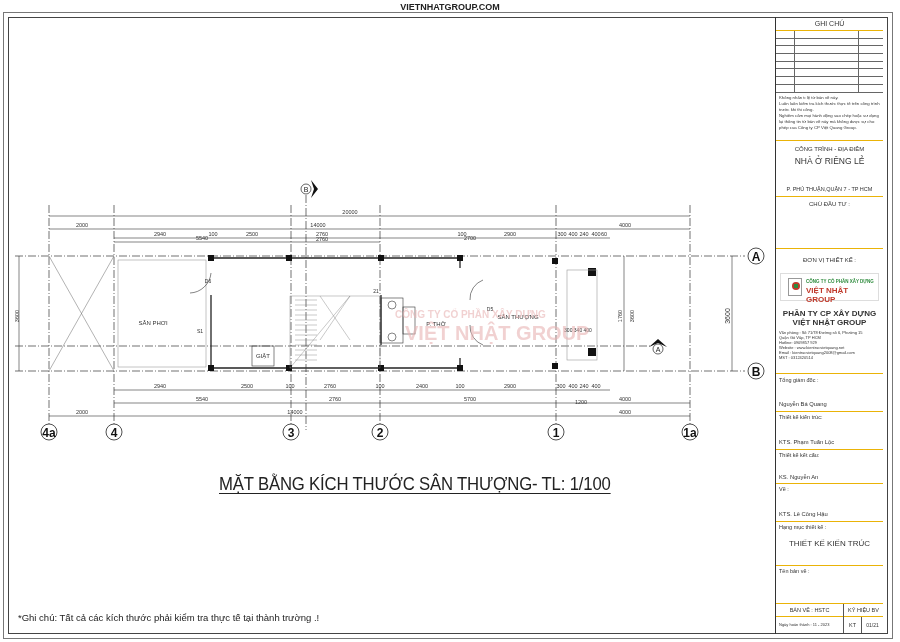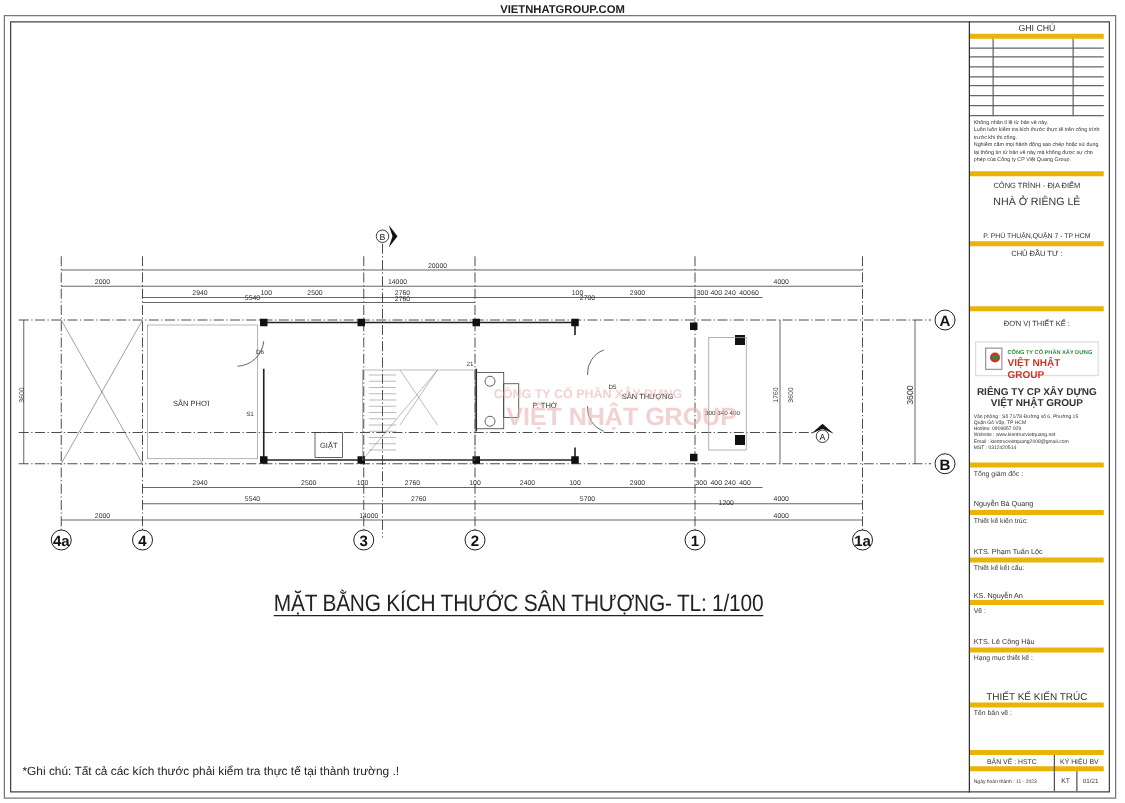--- a/index.html
+++ b/index.html
@@ -2,21 +2,21 @@
 <html><head>
 <meta charset="utf-8">
 <style>
   *{box-sizing:border-box;margin:0;padding:0}
   body{width:900px;height:642px;background:#fff;position:relative;overflow:hidden;font-family:"Liberation Sans",sans-serif;color:#222}
   .site{position:absolute;left:0;top:2px;width:900px;text-align:center;font-size:9px;font-weight:bold;color:#222;letter-spacing:0}
   .frame-out{position:absolute;left:3px;top:12px;width:890px;height:627px;border:1px solid #777}
   .frame-in{position:absolute;left:8px;top:17px;width:880px;height:617px;border:1px solid #444}
   .drawing{position:absolute;left:0;top:0;width:900px;height:642px}
   .tb{position:absolute;left:775px;top:17px;width:107px;height:617px;border-left:1px solid #333;font-size:5px;color:#333}
-  .tb .cell{position:absolute;left:0;width:107px;border-bottom:4px solid #eab308}
+  .tb .cell{position:absolute;left:0;width:107px;border-bottom:1px solid #eab308}
   .tb .ctr{text-align:center}
   .tb .hd{font-size:7px;text-align:center}
   .tb .lbl{font-size:5.5px;padding-left:3px}
   .tb .val{font-size:5.8px;padding-left:3px;position:absolute}
   .notes-grid{position:absolute;left:0;top:14px;width:107px;height:62px}
   .notes-grid div{height:7.7px;border-bottom:1px solid #666}
   .vline{position:absolute;top:14px;width:1px;height:62px;background:#666}
   .small{font-size:4.3px;line-height:6px;padding:2px 3px;color:#333}
   .logo{position:absolute;left:7px;top:4px;width:14px;height:18px;border:1px solid #999}
   .logo-dot{position:absolute;left:3px;top:3px;width:8px;height:8px;border-radius:50%;background:#c0392b}
@@ -234,21 +234,21 @@
   <div class="cell" style="top:232px;height:125px">
     <div class="ctr" style="font-size:6px;margin-top:8px">ĐƠN VỊ THIẾT KẾ :</div>
     <div style="position:relative;height:28px;margin:10px 4px 0;border:1px solid #ddd">
       <div class="logo">
           <div class="logo-dot"></div>
           <div class="logo-dot2"></div>
         </div>
       <div style="position:absolute;left:25px;top:5px;font-size:4.5px;color:#2e8b3d;font-weight:bold">CÔNG TY CỔ PHẦN XÂY DỰNG</div>
       <div style="position:absolute;left:25px;top:12px;font-size:8px;color:#c0392b;font-weight:bold">VIỆT NHẬT GROUP</div>
     </div>
-    <div class="ctr" style="font-size:8px;font-weight:bold;margin-top:8px">RIÊNG TY CP XÂY DỰNG</div>
+    <div class="ctr" style="font-size:8px;font-weight:bold;margin-top:8px">PHẦN TY CP XÂY DỰNG</div>
     <div class="ctr" style="font-size:8px;font-weight:bold">VIỆT NHẬT GROUP</div>
     <div style="font-size:4px;line-height:5px;padding:3px 3px 0">
       <div>Văn phòng : Số 71/78 Đường số 6, Phường 15</div>
       <div>Quận Gò Vấp, TP HCM</div>
       <div>Hotline: 0909857 929</div>
       <div>Website : www.kientrucvietquang.net</div>
       <div>Email : kientrucvietquang2008@gmail.com</div>
       <div>MST : 0312420514</div>
     </div>
   </div>
@@ -263,21 +263,21 @@
   <div class="cell" style="top:433px;height:34px">
     <div class="lbl" style="margin-top:2px">Thiết kế kết cấu:</div>
     <div class="val" style="top:24px">KS. Nguyễn An</div>
   </div>
   <div class="cell" style="top:467px;height:38px">
     <div class="lbl" style="margin-top:2px">Vẽ :</div>
     <div class="val" style="top:27px">KTS. Lê Công Hậu</div>
   </div>
   <div class="cell" style="top:505px;height:44px">
     <div class="lbl" style="margin-top:2px">Hạng mục thiết kế :</div>
-    <div class="ctr" style="font-size:8px;margin-top:23px">THIẾT KẾ KIẾN TRÚC</div>
+    <div class="ctr" style="font-size:8px;margin-top:9px">THIẾT KẾ KIẾN TRÚC</div>
   </div>
   <div class="cell" style="top:549px;height:38px">
     <div class="lbl" style="margin-top:2px">Tên bản vẽ :</div>
   </div>
   <div class="cell" style="top:587px;height:13px">
     <div style="position:absolute;left:0;width:68px;text-align:center;font-size:5.5px;line-height:13px;border-right:1px solid #555;height:13px">BẢN VẼ : HSTC</div>
     <div style="position:absolute;left:68px;width:39px;text-align:center;font-size:5.5px;line-height:13px">KÝ HIỆU BV</div>
   </div>
   <div class="cell" style="top:600px;height:16px;border-bottom:none">
     <div style="position:absolute;left:0;width:68px;font-size:4px;line-height:16px;padding-left:3px;border-right:1px solid #555;height:16px">Ngày hoàn thành : 11 - 2023</div>

